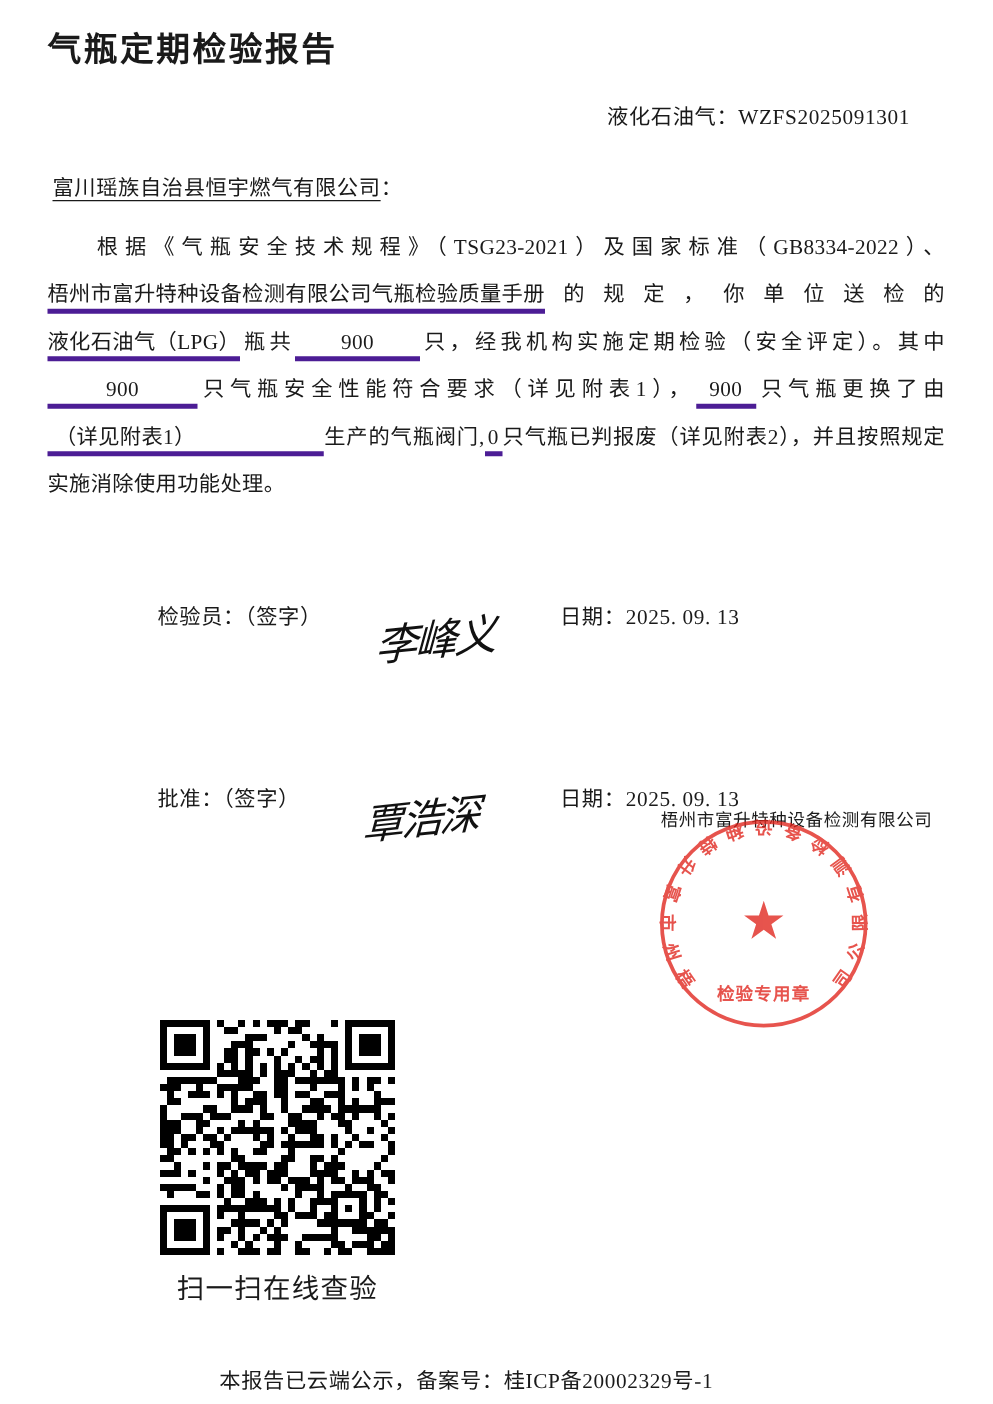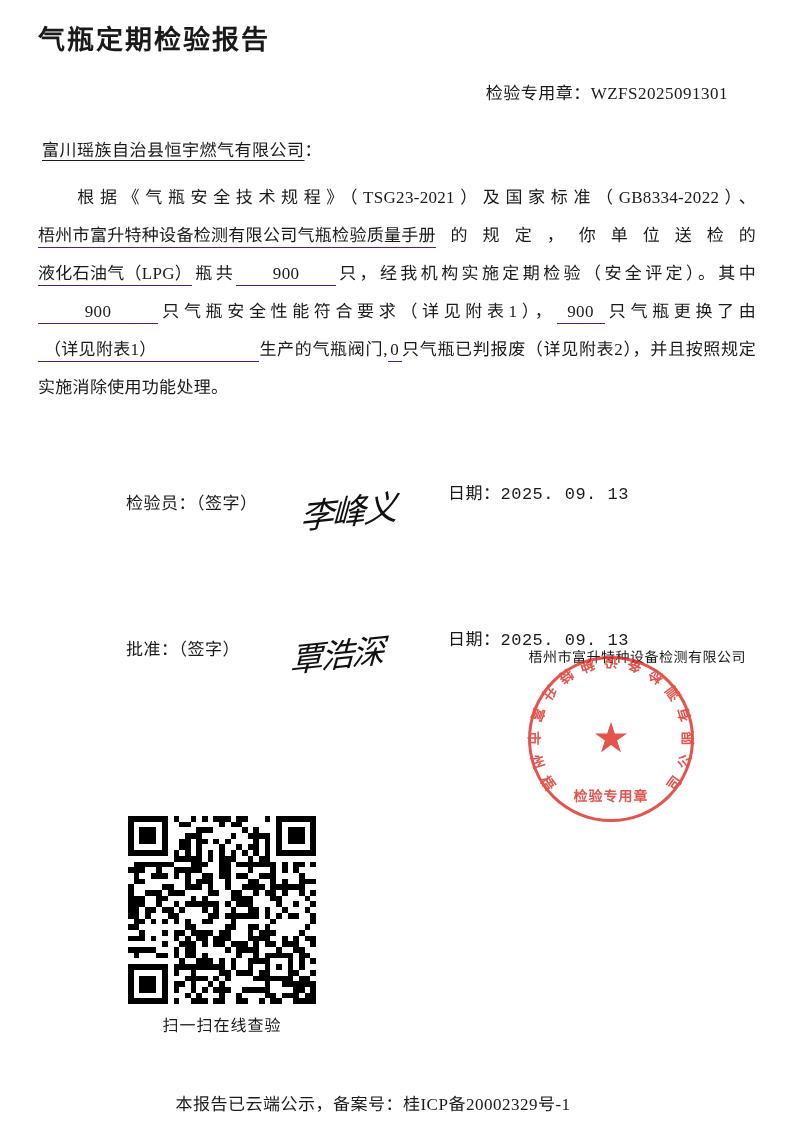--- a/index.html
+++ b/index.html
@@ -55,21 +55,21 @@
     margin-top: 18px;
     text-align: justify;
     letter-spacing: 0.3px;
   }
   .indent {
     display: inline-block;
     width: 34px;
   }
   .fill {
     display: inline-block;
-    border-bottom: 1px solid #4c1d95;
+    border-bottom: 4px solid #4c1d95;
     text-align: center;
     line-height: 22px;
     vertical-align: baseline;
   }
   .fill.w-manual { min-width: 250px; }
   .fill.w-gas { min-width: 152px; }
   .fill.w-count { min-width: 100px; }
   .fill.w-count2 { min-width: 120px; }
   .fill.w-small { min-width: 48px; }
   .fill.w-valve { min-width: 215px; text-align: left; padding-left: 6px;}
@@ -81,31 +81,30 @@
     height: 90px;
   }
   .sign-block2 {
     margin-top: 56px;
     position: relative;
     height: 90px;
   }
   .sign-label {
     position: absolute;
     left: 88px;
-    top: 10px;
+    top: 0;
     font-size: 17px;
     letter-spacing: 0.5px;
   }
   .sign-date {
     position: absolute;
     left: 410px;
     top: 0;
     font-size: 17px;
     letter-spacing: 0.5px;
-    font-family: Liberation Mono, monospace;
   }
   .signature {
     position: absolute;
     left: 262px;
     top: 6px;
     font-family: "DejaVu Serif", serif;
     font-style: italic;
     font-size: 34px;
     color: #111;
     transform: rotate(-6deg) skewX(-8deg);
@@ -185,21 +184,21 @@
   }
   .qr {
     width: 188px;
     height: 188px;
     background: #fff;
     padding: 0;
     box-sizing: border-box;
     display: block;
   }
   .qr-caption {
-    font-size: 16px;
+    font-size: 22px;
     margin-top: 8px;
     letter-spacing: 1px;
   }
   .footer {
     position: absolute;
     left: 0;
     right: 48px;
     bottom: 26px;
     text-align: center;
     font-size: 17px;
@@ -207,21 +206,21 @@
   }
 </style>
 </head>
 <body>
 
 <div class="page">
 
   <div class="doc-title">气瓶定期检验报告</div>
 
   <div class="report-no">
-    <span>检验专用章：</span><span>WZFS2025091301</span>
+    <span>液化石油气：</span><span>WZFS2025091301</span>
   </div>
 
   <div class="addressee">
     <span class="ul">富川瑶族自治县恒宇燃气有限公司</span><span>：</span>
   </div>
 
   <div class="body-text">
     <span class="indent"></span><span>根据《气瓶安全技术规程》（TSG23-2021）及国家标准（GB8334-2022）、</span><span class="fill w-manual">梧州市富升特种设备检测有限公司气瓶检验质量手册</span><span>的规定，你单位送检的</span><span class="fill w-gas">液化石油气（LPG）</span><span>瓶共</span><span class="fill w-count">900</span><span>只，经我机构实施定期检验（安全评定）。其中</span><span class="fill w-count2">900</span><span>只气瓶安全性能符合要求（详见附表1），</span><span class="fill w-small">900</span><span>只气瓶更换了由</span><span class="fill w-valve">（详见附表1）</span><span>生产的气瓶阀门,</span><span class="fill w-zero">0</span><span>只气瓶已判报废（详见附表2），并且按照规定实施消除使用功能处理。</span>
   </div>
 

